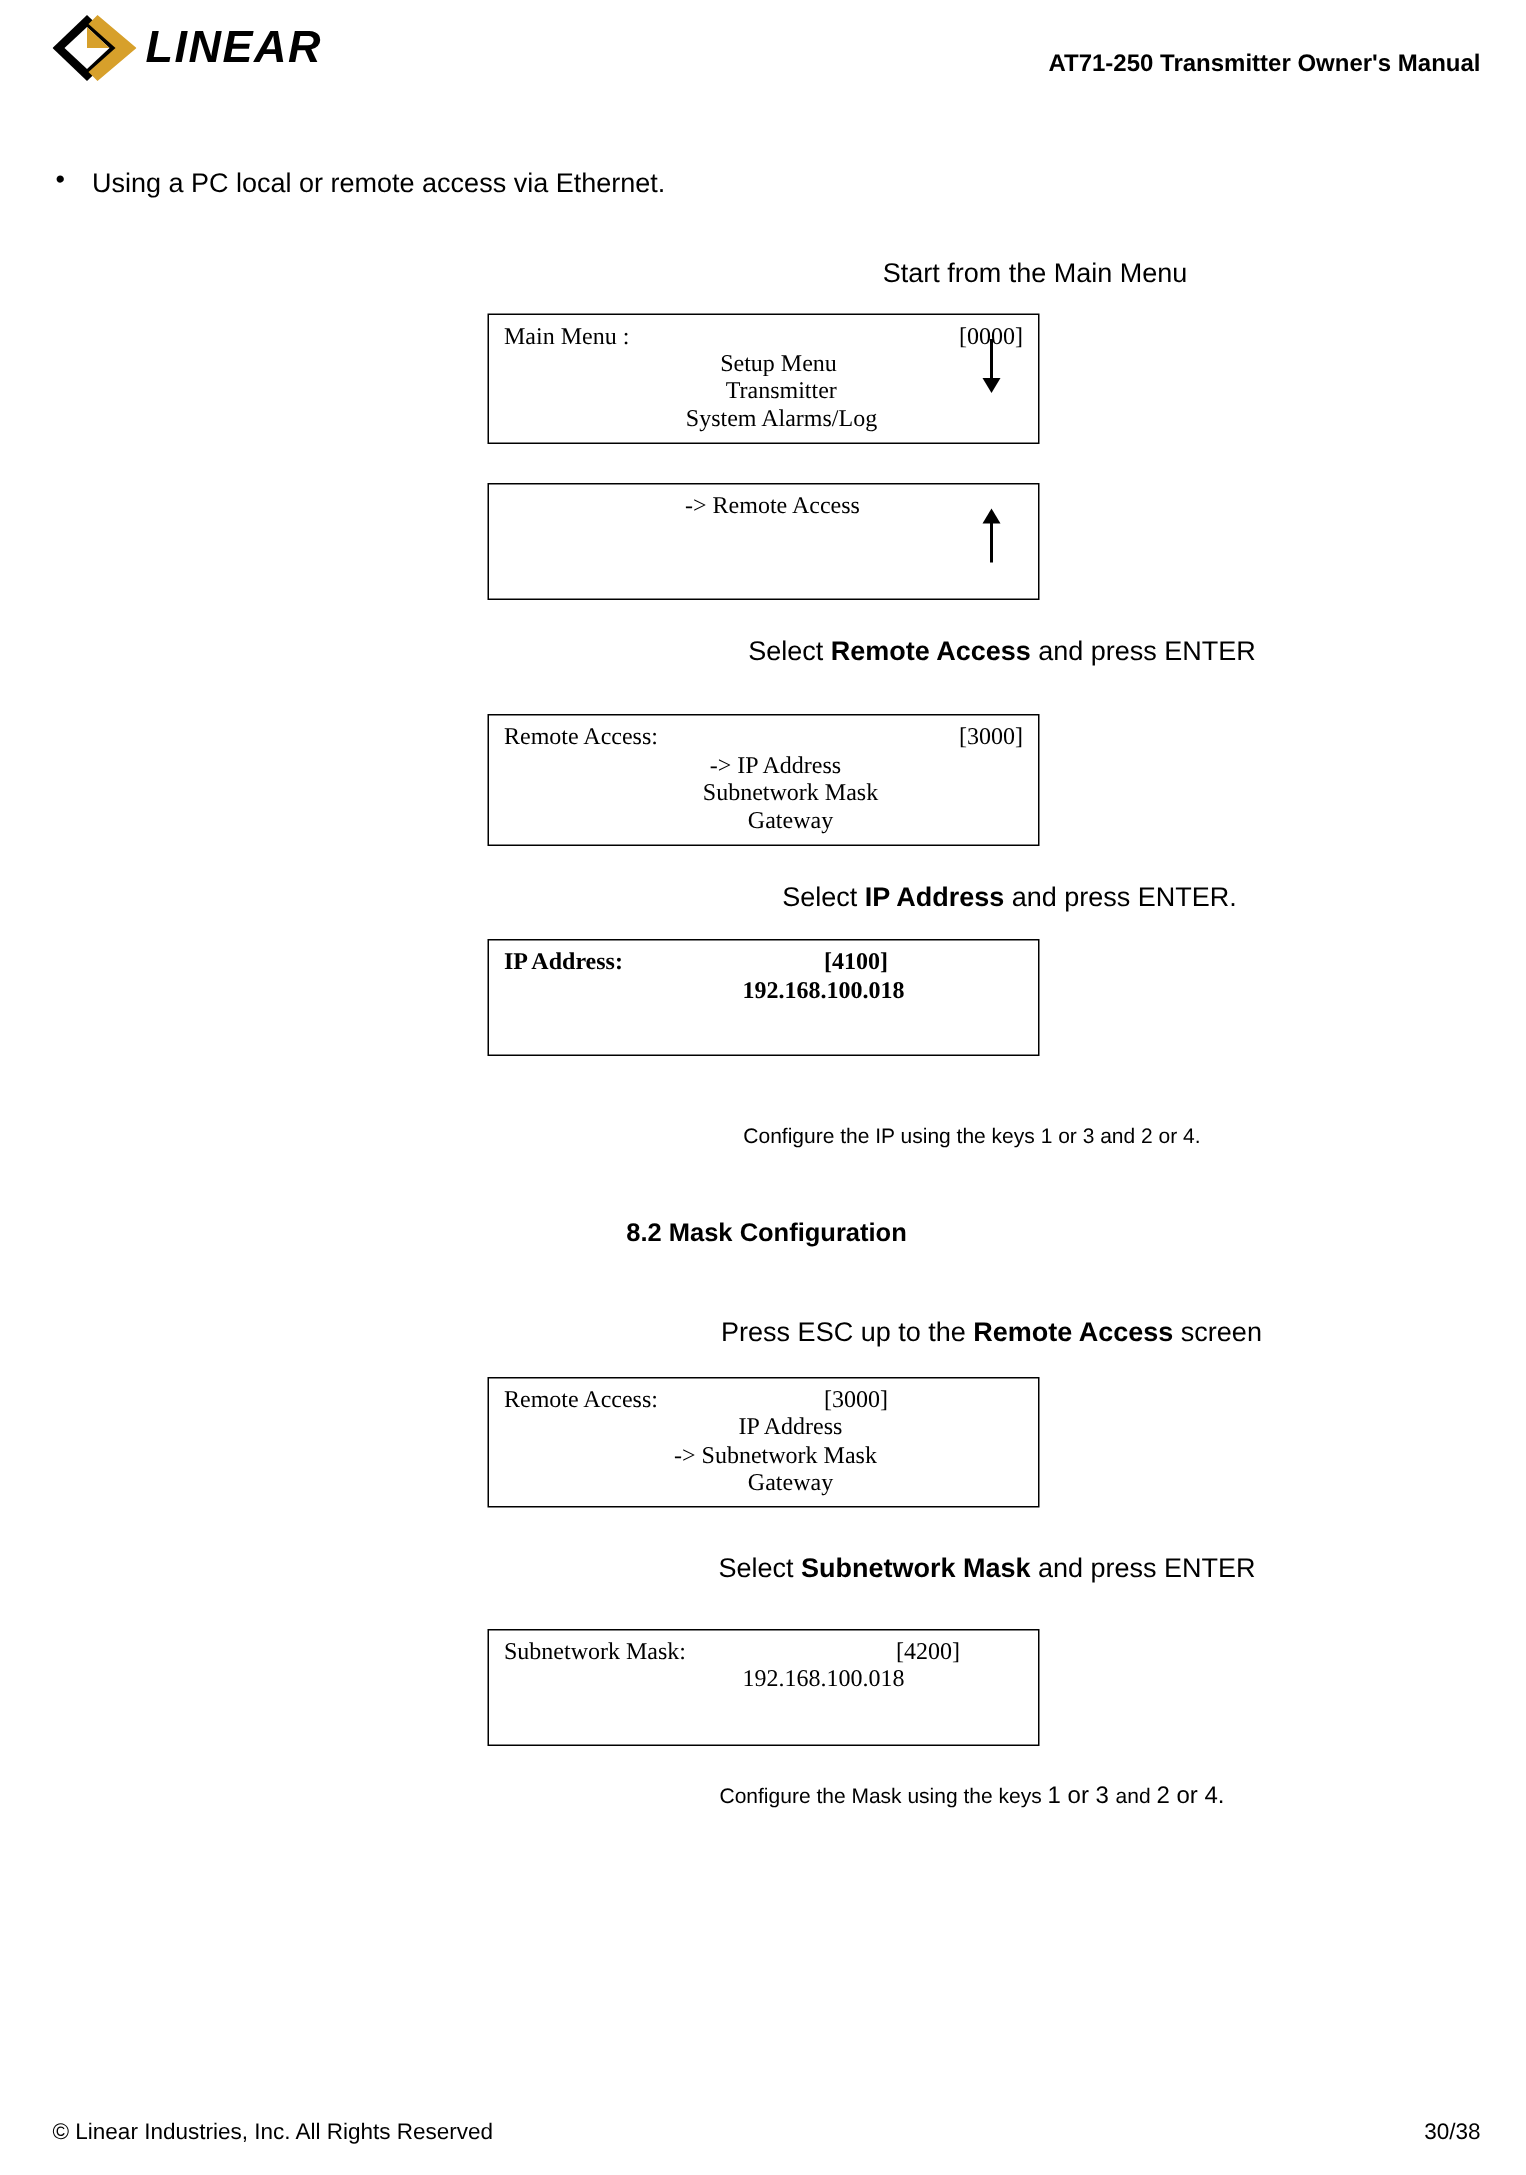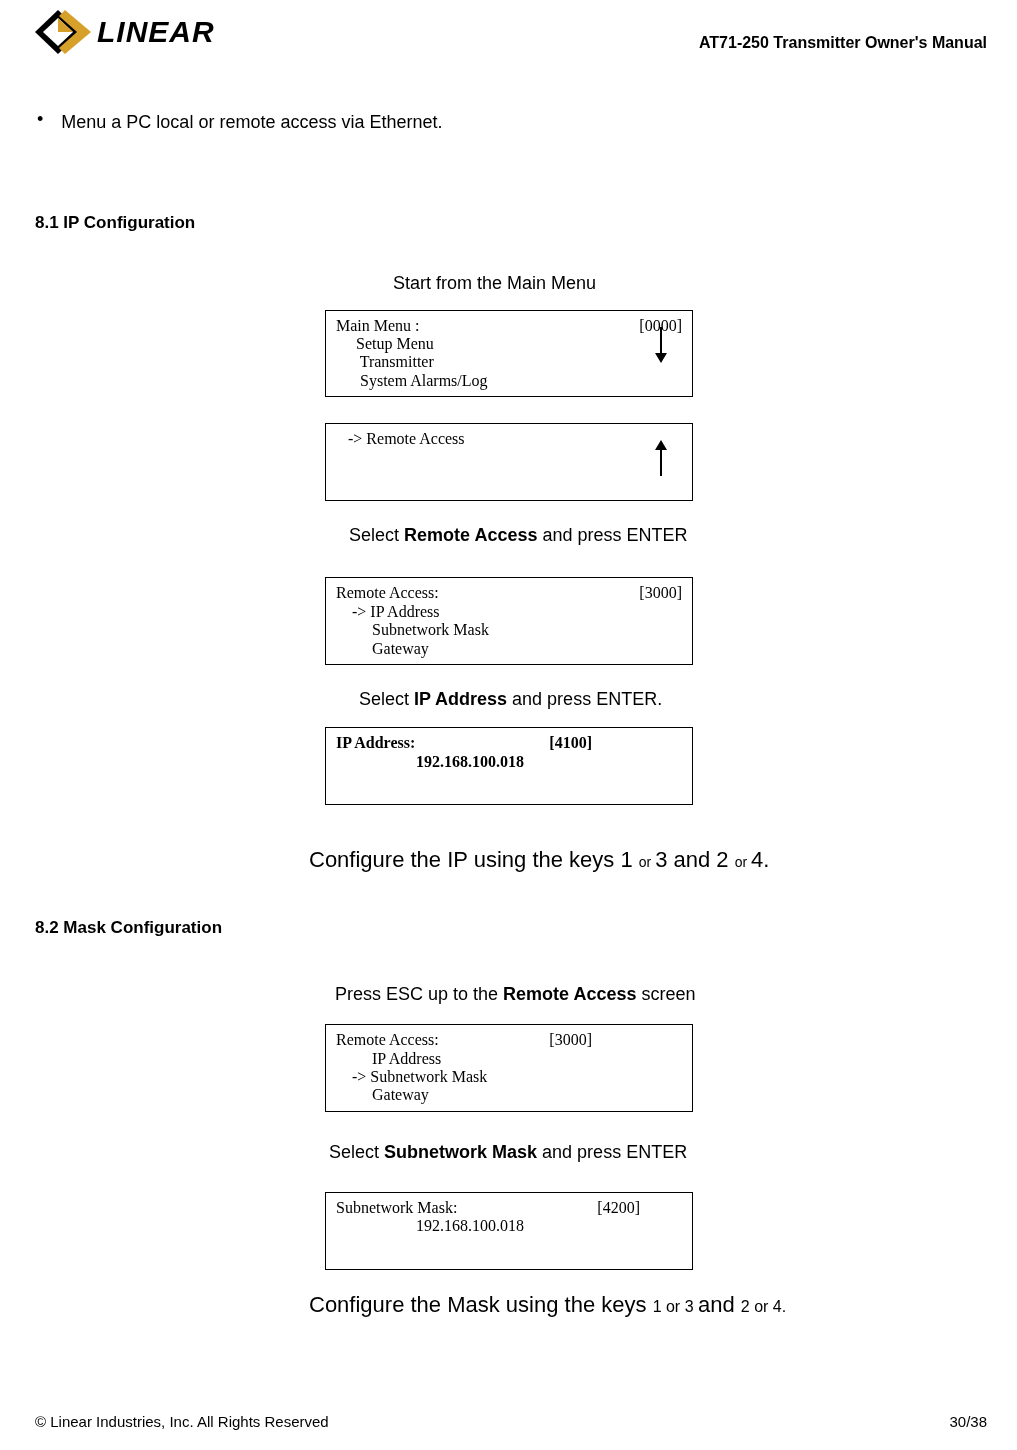--- a/index.html
+++ b/index.html
@@ -9,20 +9,21 @@
     color: #000;
     width: 1017px;
     height: 1450px;
     position: relative;
     font-size: 15px;
     line-height: 1.35;
     background: #fff;
   }
   .page {
     padding: 10px 30px 0 35px;
+    text-align: center;
   }
   .header {
     display: flex;
     justify-content: space-between;
     align-items: flex-end;
     padding-bottom: 18px;
   }
   .logo {
     display: flex;
     align-items: center;
@@ -91,21 +92,21 @@
     position: absolute;
     bottom: 18px;
     left: 35px;
     right: 30px;
     display: flex;
     justify-content: space-between;
     font-size: 15px;
   }
   .mix { display:inline; }
   .mix .sm { font-size: 14px; }
-  .mix .lg { font-size: 22px; }
+  .mix .lg { font-size: 14px; }
   .mix-keyframe .sm { font-size: 16px; }
   .logo-icon svg { display:block; }
 </style>
 </head>
 <body>
 
 <div class="page">
 
   <div class="header">
     <div class="logo">
@@ -117,24 +118,23 @@
           <polygon points="23,8 38,22 23,22" fill="#d7a02b"></polygon>
         </svg>
       </span>
       <span class="logo-text">LINEAR</span>
     </div>
     <div class="doc-title">AT71-250 Transmitter Owner's Manual</div>
   </div>
 
   <div class="bullet-line">
     <span class="bullet-mark">•</span>
-    <span>Menu a PC local or remote access via Ethernet.</span>
-  </div>
-
-  <h2 class="sect">8.1 IP Configuration</h2>
+    <span>Using a PC local or remote access via Ethernet.</span>
+  </div>
+
 
   <div class="centered-block">
 
     <div class="instr instr--first" style="margin-left:78px;">Start from the Main Menu</div>
 
     <div class="lcd">
       <div class="lcd-title-row">
         <span>Main Menu :</span>
         <span class="lcd-code">[0000]</span>
       </div>

